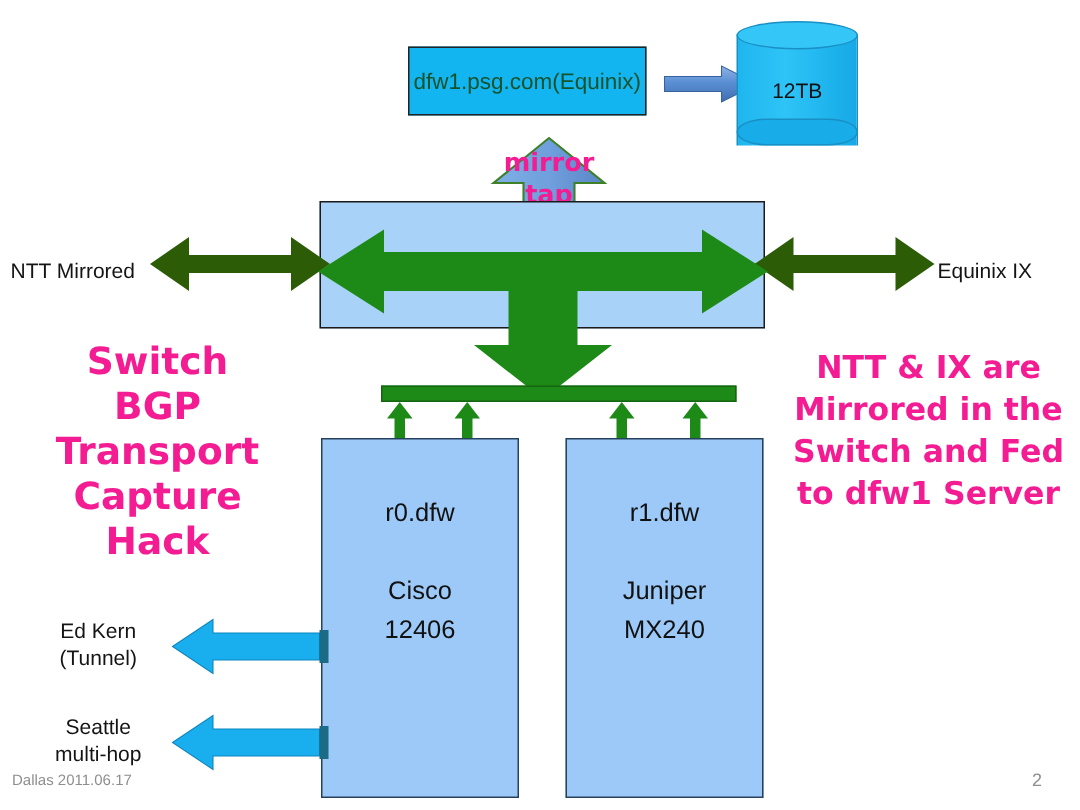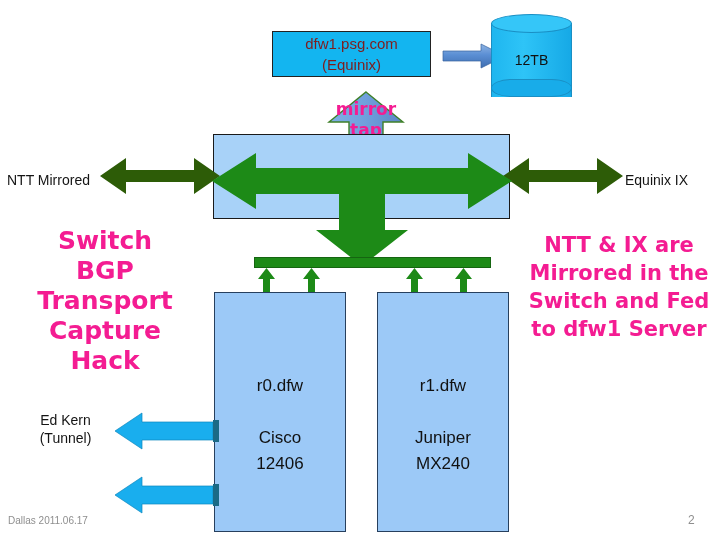--- a/index.html
+++ b/index.html
@@ -12,23 +12,23 @@
   }
   #slide{position:absolute;left:0;top:0;width:720px;height:540px;}
 
   
   .abs{position:absolute;}
 
   .server-box{
     background:#13b5f0;
     border:1px solid #222222;
     box-sizing:border-box;
-    display:flex;flex-direction:column;
+    display:flex;
     align-items:center;justify-content:center;
-    color:#7f1d1d;
+    color:#14532d;
     font-size:15px;
     line-height:21px;
     text-align:center;
   }
   .server-box span{display:block;}
 
   .cyl-wrap{}
   .cyl-body{
     position:absolute;left:0;top:9px;width:100%;height:74px;
     background:linear-gradient(to right,#1fb6ef 0%, #2ec4f7 40%, #16a9e6 100%);
@@ -61,21 +61,21 @@
 
   .router-box{
     background:#9cc9f7;
     border:1px solid #27405e;
     box-sizing:border-box;
     display:flex;flex-direction:column;
     align-items:center;justify-content:flex-start;
     color:#111111;
     font-size:17px;
     line-height:26px;
-    padding-top:80px;
+    padding-top:36px;
     text-align:center;
   }
   .router-box .rb-gap{height:26px;}
 
   .label-dark{
     color:#141414;font-size:14px;line-height:18px;
   }
   .label-pink{
     color:#f41c92;
     font-weight:bold;
@@ -234,20 +234,24 @@
     <div>Mirrored in the</div>
     <div>Switch and Fed</div>
     <div>to dfw1 Server</div>
   </div>
 
   <div class="abs label-dark" style="left:18px;top:411px;width:95px;text-align:center;">
     <div>Ed Kern</div>
     <div>(Tunnel)</div>
   </div>
 
+  <div class="abs label-dark" style="left:18px;top:475px;width:95px;text-align:center;">
+    <div>Seattle</div>
+    <div>multi-hop</div>
+  </div>
 
   <div class="abs footer-txt" style="left:8px;top:515px;">
     <span>Dallas 2011.06.17</span>
   </div>
   <div class="abs page-num" style="left:688px;top:513px;">
     <span>2</span>
   </div>
 
 </div>
 

